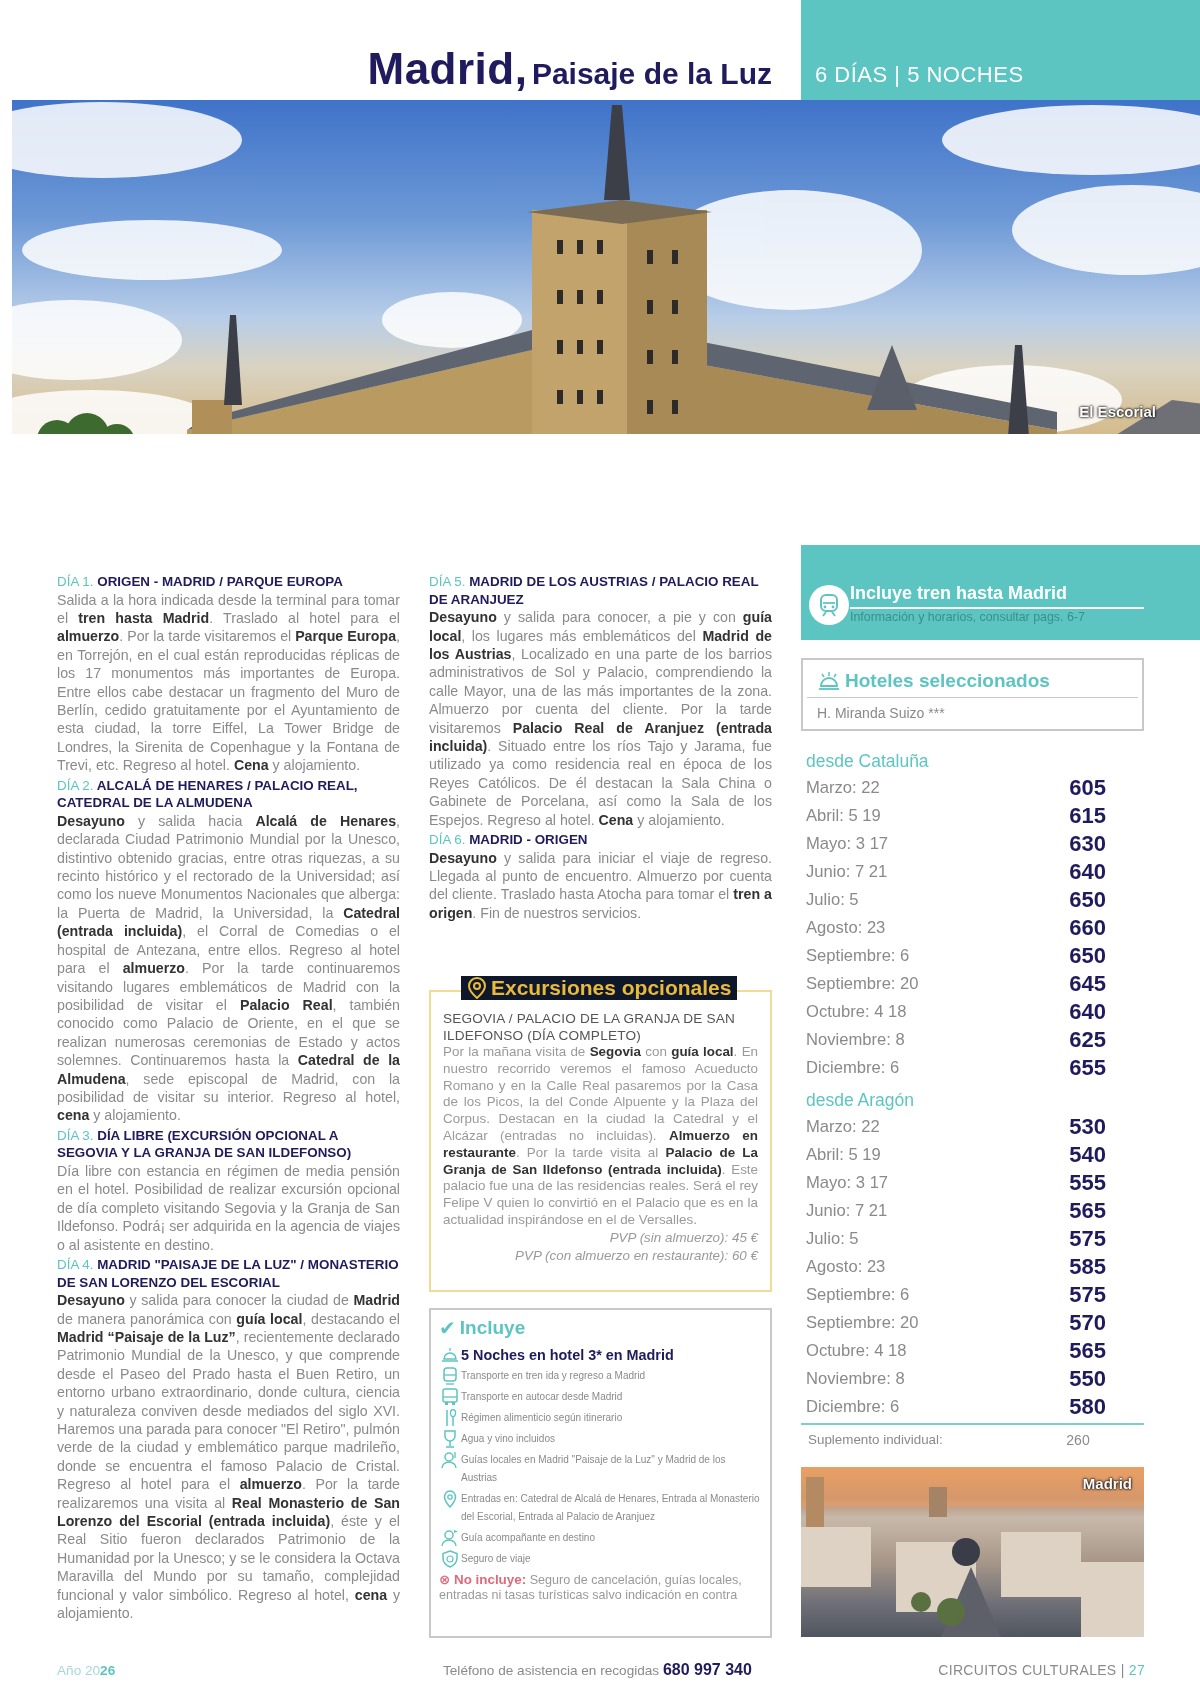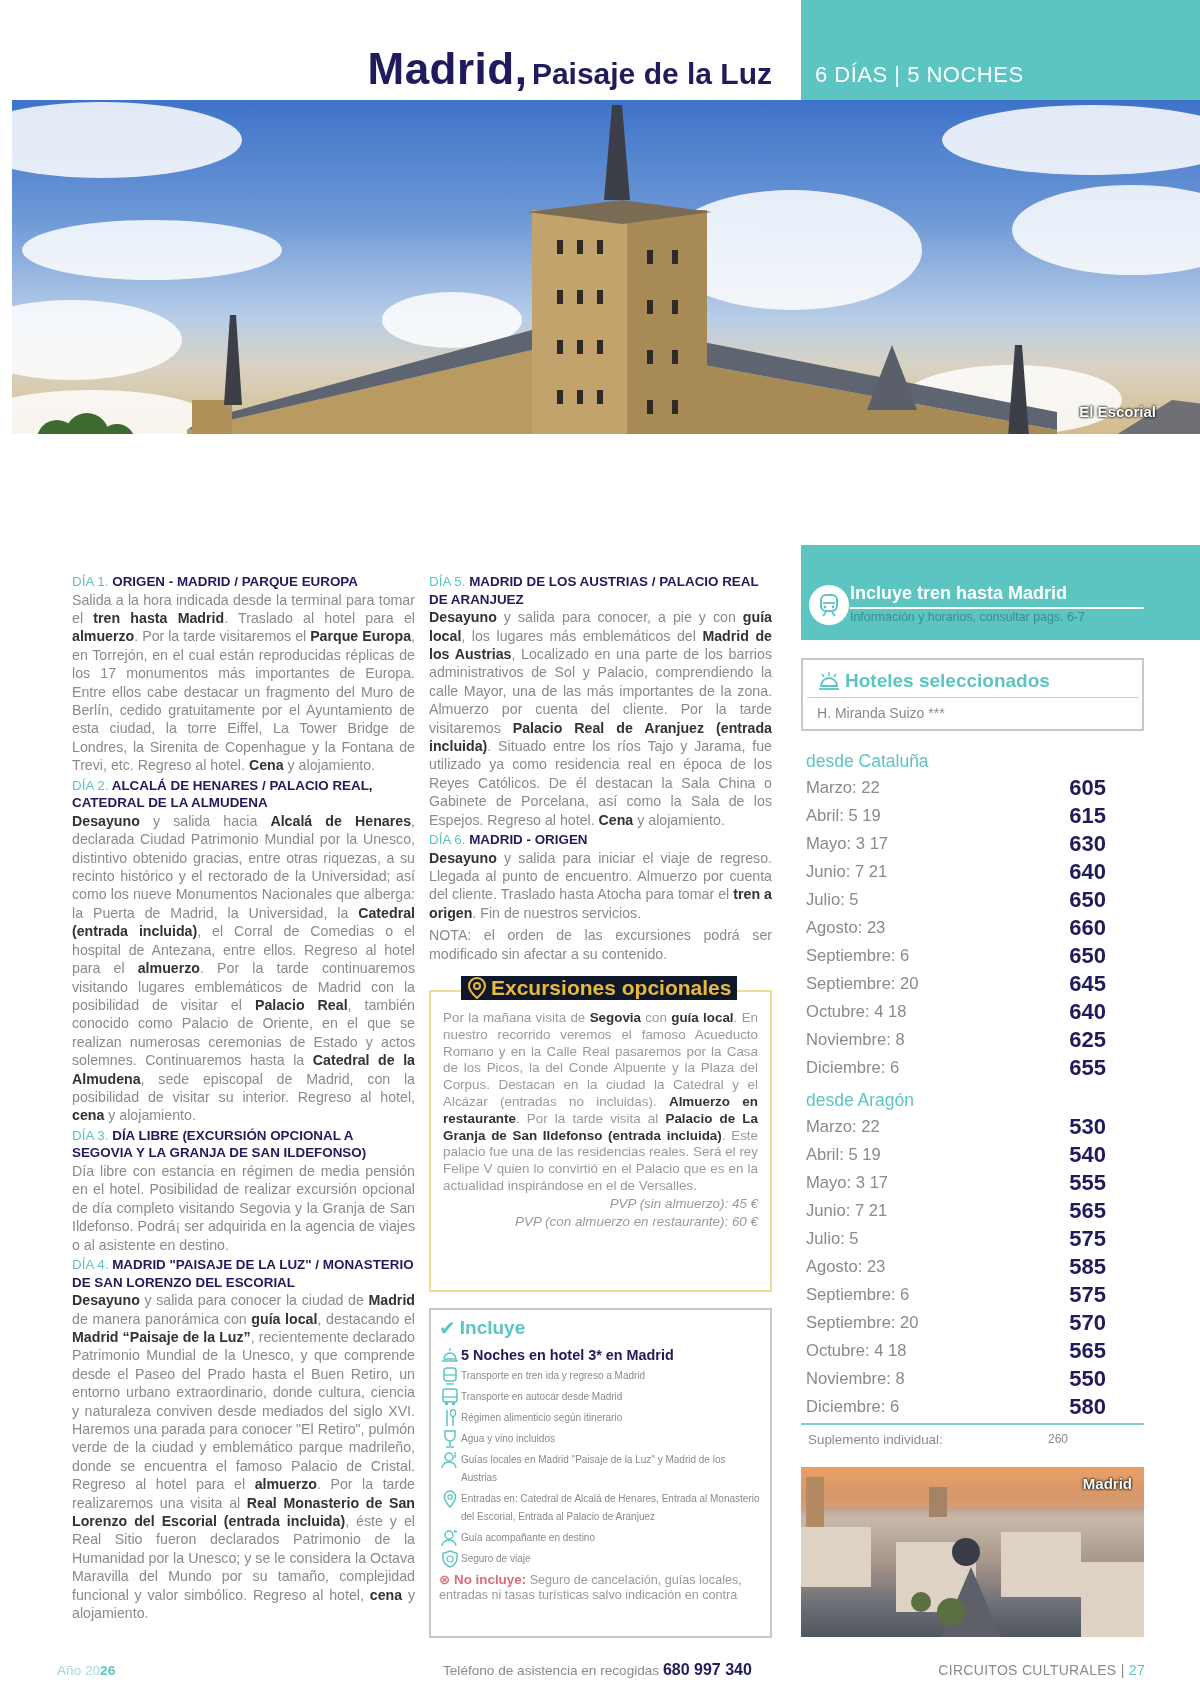--- a/index.html
+++ b/index.html
@@ -16,21 +16,21 @@
 
   
   .hero { position: absolute; left: 12px; top: 100px; width: 1200px; height: 334px; overflow: hidden;
     background: linear-gradient(180deg, #3f73c9 0%, #6c98d6 35%, #b7cde8 65%, #d9d3c2 80%, #d5bb8c 100%); }
   .hero svg { position: absolute; left: 0; top: 0; }
   .hero-caption { position: absolute; right: 56px; bottom: 14px; color: #fff; font-weight: bold; font-size: 15px; text-shadow: 0 0 3px #000, 0 0 2px #000; }
   .hero-strip { position: absolute; left: 801px; top: 545px; width: 399px; height: 3px; background: #5cc5c2; }
 
   
   .col { position: absolute; top: 573px; font-size: 14.2px; line-height: 18.4px; color: #8a8a8a; text-align: justify; }
-  .col1 { left: 72px; width: 343px; }
+  .col1 { left: 57px; width: 343px; }
   .col2 { left: 429px; width: 343px; }
   .day { margin-bottom: 2px; }
   .day-head { color: #1f1b5c; font-weight: bold; font-size: 13.4px; line-height: 17.6px; text-align: left; }
   .day-num { color: #5cc5c2; font-weight: normal; }
   .b { color: #333333; font-weight: bold; }
   .day p { margin: 0; }
   .note { margin-top: 4px; }
 
   
   .exc { position: absolute; left: 429px; top: 990px; width: 343px; height: 302px; border: 2px solid #f2dc95; padding: 18px 12px 8px 12px; }
@@ -62,21 +62,21 @@
 
   .prices { position: absolute; left: 806px; width: 300px; }
   .prices-cat { top: 748px; }
   .prices-ara { top: 1087px; }
   .price-head { color: #5cc5c2; font-size: 17.5px; height: 26px; line-height: 26px; }
   .price-row { display: flex; justify-content: space-between; height: 28px; line-height: 28px; }
   .price-date { font-size: 16.6px; color: #8a8a8a; }
   .price-val { font-size: 22px; font-weight: bold; color: #1f1b5c; width: 48px; text-align: right; }
   .sup-line { position: absolute; left: 801px; top: 1423px; width: 343px; height: 2px; background: #7dcfcc; }
   .sup { position: absolute; left: 808px; top: 1432px; width: 300px; display: flex; justify-content: space-between; font-size: 13.4px; color: #8a8a8a; }
-  .sup .v { width: 60px; text-align: left; font-size: 12px; }
+  .sup .v { width: 60px; text-align: center; font-size: 14px; }
 
   .madrid-img { position: absolute; left: 801px; top: 1467px; width: 343px; height: 170px; overflow: hidden;
     background: linear-gradient(180deg, #e9a065 0%, #b98a72 18%, #c7b9aa 30%, #a9988a 55%, #6f7077 80%, #505660 100%); }
   .madrid-caption { position: absolute; right: 12px; top: 8px; color: #fff; font-weight: bold; font-size: 15px; text-shadow: 0 0 3px #000, 0 0 2px #000; }
 
   
   .foot-year { position: absolute; left: 57px; top: 1663px; font-size: 13.6px; color: #a5d9d7; }
   .foot-year .y { color: #5cc5c2; font-weight: bold; }
   .foot-phone { position: absolute; left: 443px; top: 1661px; font-size: 13.6px; color: #8a8a8a; }
   .foot-phone .n { color: #1f1b5c; font-size: 16px; font-weight: bold; }
@@ -191,31 +191,31 @@
 
 <div class="col col2">
   <div class="day">
     <div class="day-head"><span class="day-num">DÍA 5.</span> <span>MADRID DE LOS AUSTRIAS / PALACIO REAL DE ARANJUEZ</span></div>
     <p class="rich"><span class="b">Desayuno</span><span> y salida para conocer, a pie y con </span><span class="b">guía local</span><span>, los lugares más emblemáticos del </span><span class="b">Madrid de los Austrias</span><span>, Localizado en una parte de los barrios administrativos de Sol y Palacio, comprendiendo la calle Mayor, una de las más importantes de la zona. Almuerzo por cuenta del cliente. Por la tarde visitaremos </span><span class="b">Palacio Real de Aranjuez (entrada incluida)</span><span>. Situado entre los ríos Tajo y Jarama, fue utilizado ya como residencia real en época de los Reyes Católicos. De él destacan la Sala China o Gabinete de Porcelana, así como la Sala de los Espejos. Regreso al hotel. </span><span class="b">Cena</span><span> y alojamiento.</span></p>
   </div>
   <div class="day">
     <div class="day-head"><span class="day-num">DÍA 6.</span> <span>MADRID - ORIGEN</span></div>
     <p class="rich"><span class="b">Desayuno</span><span> y salida para iniciar el viaje de regreso. Llegada al punto de encuentro. Almuerzo por cuenta del cliente. Traslado hasta Atocha para tomar el </span><span class="b">tren a origen</span><span>. Fin de nuestros servicios.</span></p>
   </div>
-  <p class="note">NOTA: el orden de las excursiones podrá ser modificado sin afectar a su contenido.</p>
 </div>
 
 <div class="exc">
   <div class="exc-title">
     <svg width="20" height="22" viewBox="0 0 20 22">
       <path d="M10 1 C5 1 2 5 2 9 C2 14 10 21 10 21 C10 21 18 14 18 9 C18 5 15 1 10 1 Z" fill="none" stroke="#e9b93a" stroke-width="2"></path>
       <circle cx="10" cy="9" r="3" fill="none" stroke="#e9b93a" stroke-width="2"></circle>
     </svg>
     <span>Excursiones opcionales</span>
   </div>
+  <div class="exc-sub">SEGOVIA / PALACIO DE LA GRANJA DE SAN ILDEFONSO (DÍA COMPLETO)</div>
   <p class="exc-body rich"><span>Por la mañana visita de </span><span class="b">Segovia</span><span> con </span><span class="b">guía local</span><span>. En nuestro recorrido veremos el famoso Acueducto Romano y en la Calle Real pasaremos por la Casa de los Picos, la del Conde Alpuente y la Plaza del Corpus. Destacan en la ciudad la Catedral y el Alcázar (entradas no incluidas). </span><span class="b">Almuerzo en restaurante</span><span>. Por la tarde visita al </span><span class="b">Palacio de La Granja de San Ildefonso (entrada incluida)</span><span>. Este palacio fue una de las residencias reales. Será el rey Felipe V quien lo convirtió en el Palacio que es en la actualidad inspirándose en el de Versalles.</span></p>
   <div class="exc-price">PVP (sin almuerzo): 45 €</div>
   <div class="exc-price">PVP (con almuerzo en restaurante): 60 €</div>
 </div>
 
 <div class="inc">
   <div class="inc-title">
     <span style="font-size:20px;">✔</span>
     <span>Incluye</span>
   </div>

